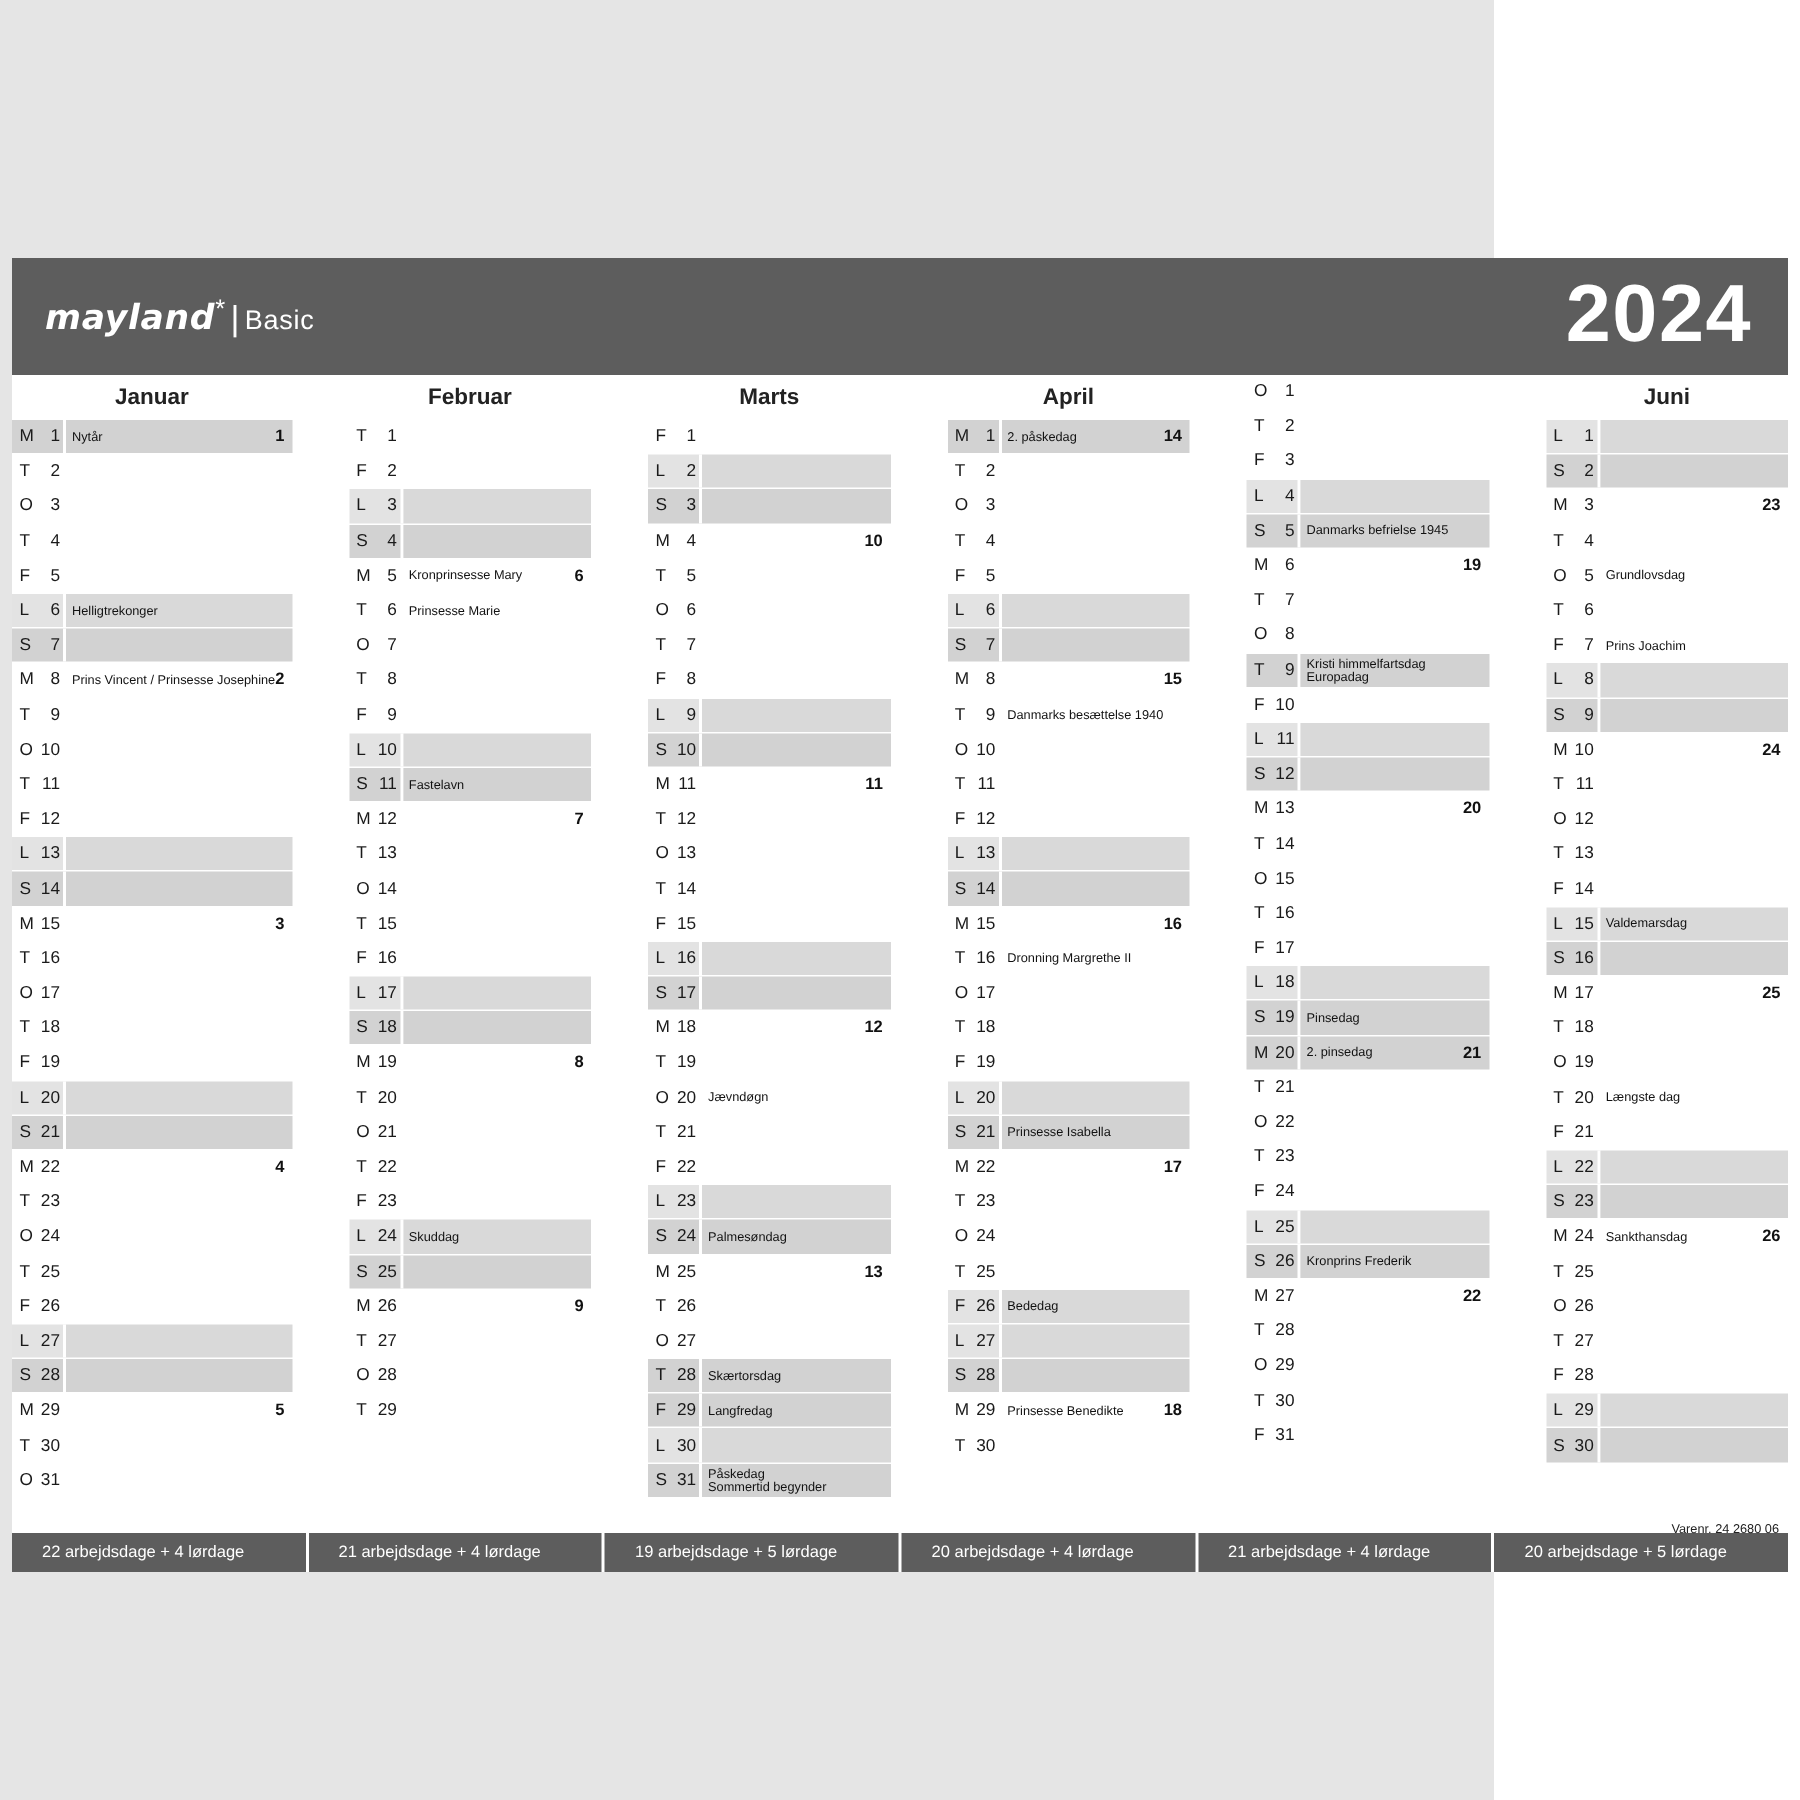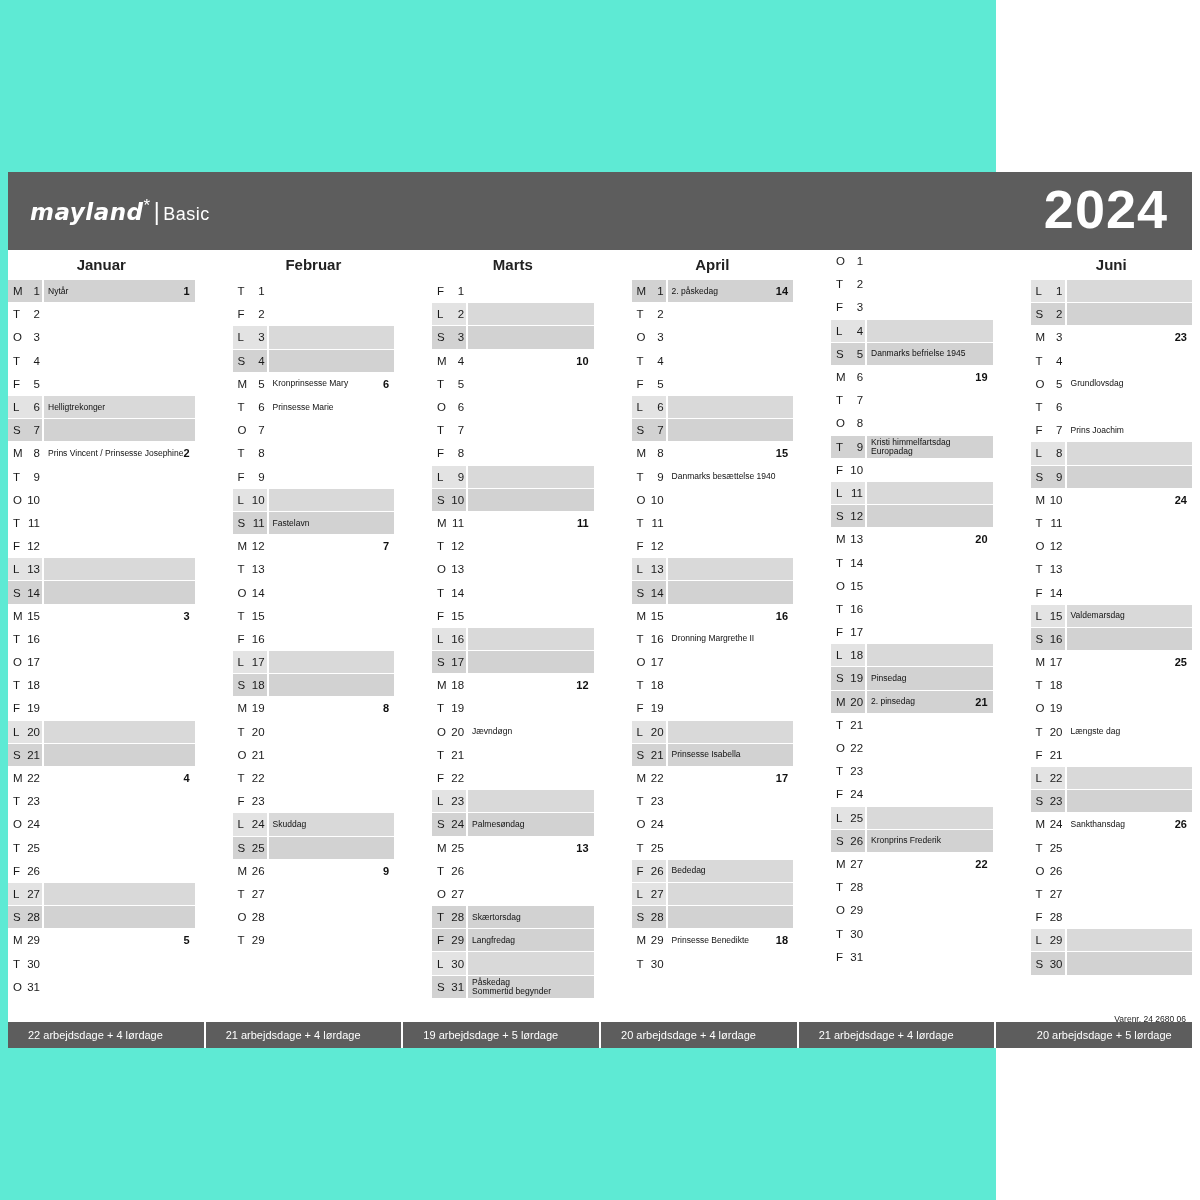--- a/index.html
+++ b/index.html
@@ -1,17 +1,17 @@
 <!DOCTYPE html>
 <html><head>
 <meta charset="utf-8">
 <style>
   html,body{margin:0;padding:0;background:#ffffff;}
   body{font-family:"Liberation Sans", sans-serif;}
-  .page{width:996px;height:1200px;position:relative;background:#5eead4;}
+  .page{width:996px;height:1200px;position:relative;background:#e5e5e5;}
   .calendar{position:absolute;left:8px;top:172px;width:1184px;background:#fff;}
   .header{background:#5d5d5d;height:78px;position:relative;}
   .brand{position:absolute;left:22px;top:24px;color:#fff;font-size:23px;letter-spacing:0.5px;}
   .brand .m{font-weight:bold;font-style:italic;font-family:"DejaVu Sans", sans-serif;}
   .brand .star{font-size:17px;vertical-align:super;}
   .brand .bar{margin:0 3px;font-weight:300;}
   .brand .basic{font-weight:normal;font-size:18px;}
   .year{position:absolute;right:24px;top:6px;color:#fff;font-size:54px;font-weight:bold;letter-spacing:1px;}
   .months{display:flex;width:100%;gap:36px;}
   .month{flex:1 1 0;border-right:2px solid #ffffff;position:relative;}
@@ -24,21 +24,21 @@
   .note{flex:1;display:flex;align-items:center;justify-content:space-between;padding:0 5px 0 4px;font-size:8.5px;color:#111;background:#fff;box-sizing:border-box;overflow:hidden;white-space:nowrap;}
   .note .txt{line-height:1.05;}
   .note .wk{font-size:11px;font-weight:bold;color:#111;}
   .shade .daycell{background:#d2d2d2;}
   .shade .note{background:#d2d2d2;}
   .lightshade .note{background:#d9d9d9;}
   .lightshade .daycell{background:#e3e3e3;}
   .two{display:flex;flex-direction:column;justify-content:center;line-height:1.08;}
   .footer{display:flex;width:100%;background:#5d5d5d;}
   .fcell{flex:1 1 0;color:#fff;font-size:11px;padding:7px 0 7px 20px;border-right:2px solid #fff;box-sizing:border-box;}
-  .fcell:last-child{border-right:none;text-align:center;}
+  .fcell:last-child{border-right:none;}
   .varenr{position:absolute;right:6px;bottom:24px;font-size:8.5px;color:#222;}
   .voidrow .daycell,.voidrow .note{background:#fff;}
 </style>
 </head>
 <body>
 
 <div class="page">
   <div class="calendar">
 
     <div class="header">

